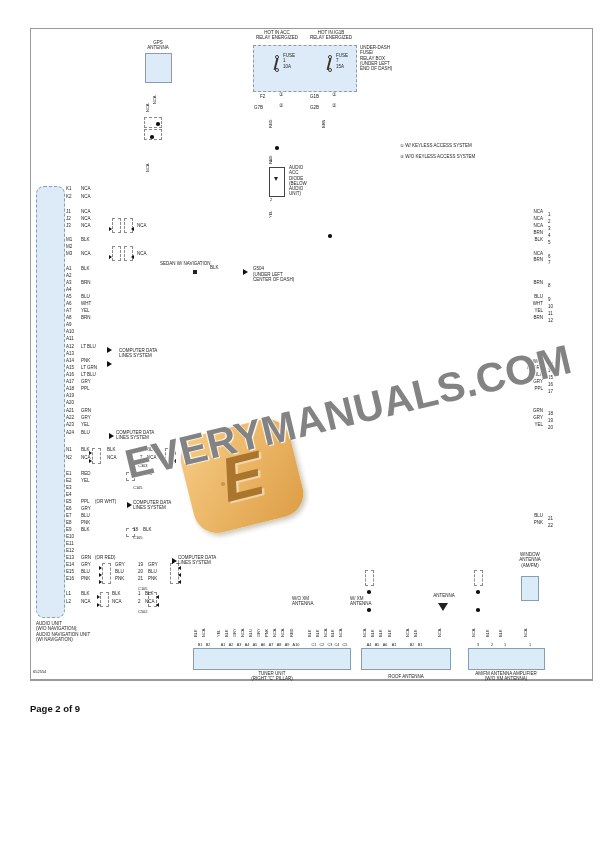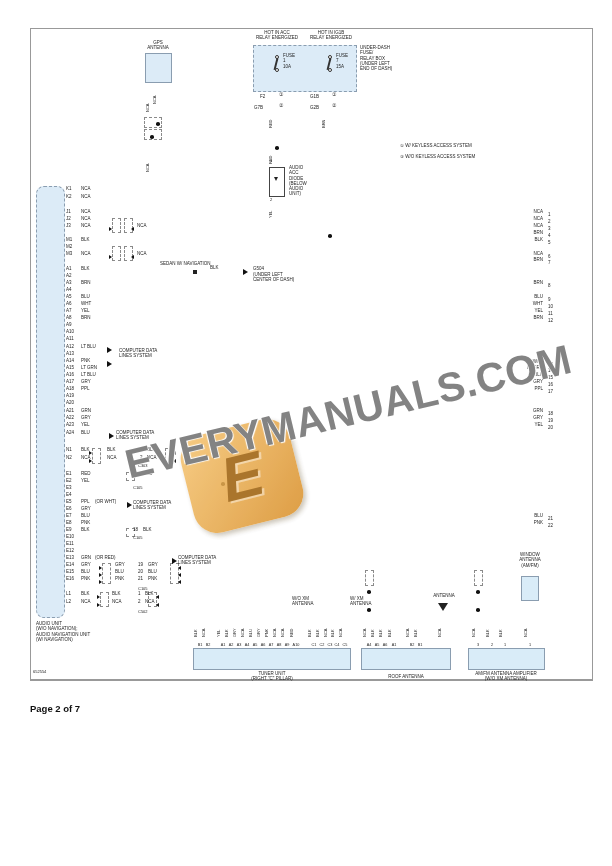--- a/index.html
+++ b/index.html
@@ -28,21 +28,21 @@
   .footer{position:absolute;left:30px;top:703px;font-size:9.5px;font-weight:bold;color:#111;}
 </style>
 </head>
 <body>
 
 <div id="page">
   <div class="wm">EVERYMANUALS.COM</div>
   <div class="wm-badge">
     <span>E</span>
   </div>
-  <div class="footer">Page 2 of 7</div>
+  <div class="footer">Page 2 of 9</div>
 <div class="bx" style="left: 30px; top: 28px; width: 563px; height: 653px; background: rgb(255, 255, 255); border-width: 1px 1px 2.5px; border-style: solid; border-color: rgb(153, 153, 153); border-image: initial;"></div>
     <div class="bx" style="left: 253px; top: 45px; width: 104px; height: 47px; background: rgb(220, 235, 247); border: 1px dashed rgb(138, 157, 176);"></div>
     <div class="bx" style="left: 145px; top: 53px; width: 27px; height: 30px; background: rgb(220, 235, 247); border: 1px solid rgb(138, 157, 176);"></div>
     <div class="bx" style="left: 36px; top: 186px; width: 29px; height: 432px; background: rgb(220, 235, 247); border: 1px dashed rgb(138, 157, 176); border-radius: 8px;"></div>
     <div class="bx" style="left: 269px; top: 167px; width: 16px; height: 30px; background: rgb(255, 255, 255); border: 1px solid rgb(68, 68, 68);"></div>
     <div class="bx" style="left: 193px; top: 648px; width: 158px; height: 22px; background: rgb(217, 236, 248); border: 1px solid rgb(138, 157, 176);"></div>
     <div class="bx" style="left: 361px; top: 648px; width: 90px; height: 22px; background: rgb(217, 236, 248); border: 1px solid rgb(138, 157, 176);"></div>
     <div class="bx" style="left: 468px; top: 648px; width: 77px; height: 22px; background: rgb(217, 236, 248); border: 1px solid rgb(138, 157, 176);"></div>
     <div class="bx" style="left: 521px; top: 576px; width: 18px; height: 25px; background: rgb(217, 236, 248); border: 1px solid rgb(138, 157, 176);"></div>
     <div class="hw" style="left: 65px; width: 87px;"></div>

